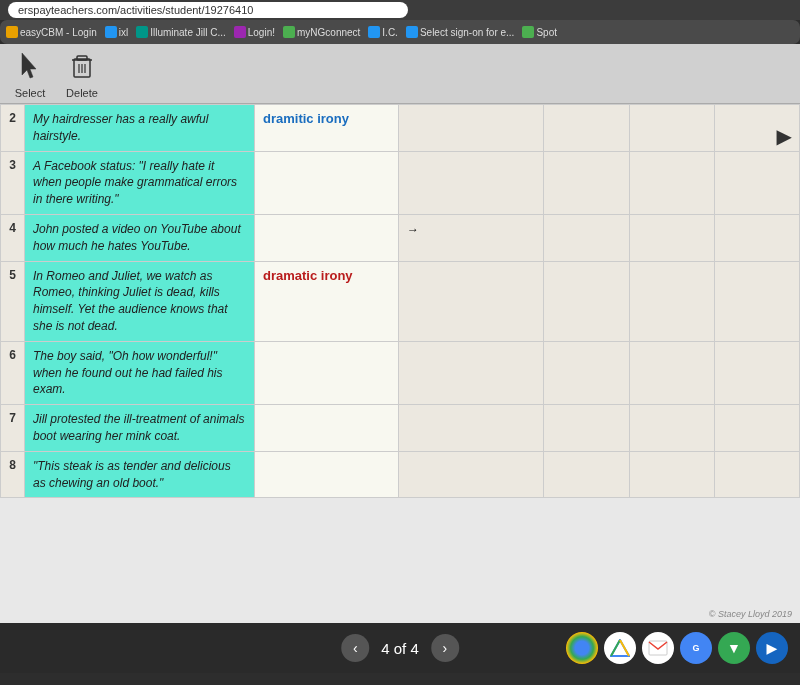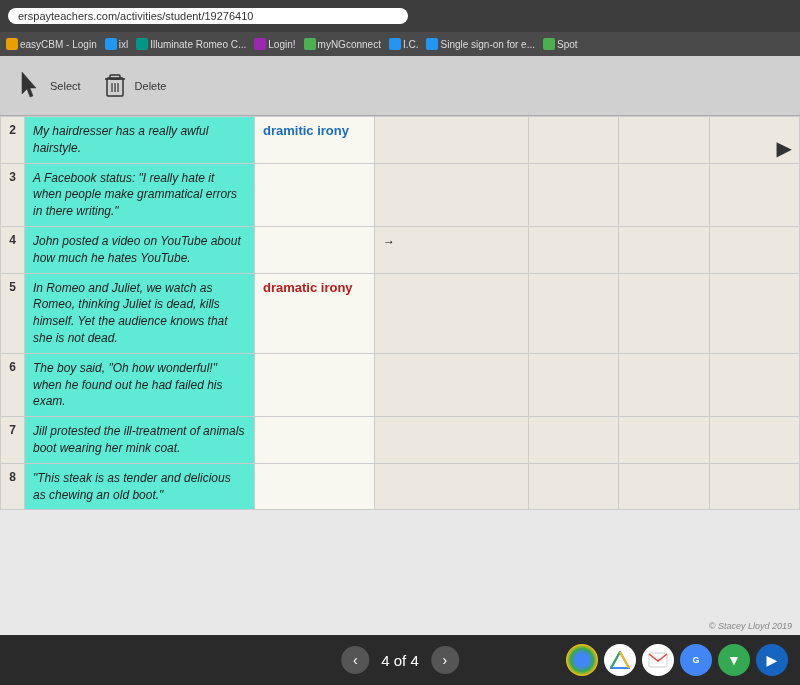--- a/index.html
+++ b/index.html
@@ -7,21 +7,21 @@
       width: 800px;
       height: 685px;
       overflow: hidden;
       background: #2d2d2d;
       font-family: Arial, sans-serif;
     }
 
     
     .browser-bar {
       background: #3c3c3c;
-      height: 32px;
+      height: 20px;
       display: flex;
       align-items: center;
       padding: 0 8px;
       gap: 6px;
     }
     .browser-url {
       background: #fff;
       border-radius: 12px;
       font-size: 11px;
       padding: 2px 10px;
@@ -36,20 +36,21 @@
     .bookmarks-bar {
       background: #4a4a4a;
       height: 24px;
       display: flex;
       align-items: center;
       padding: 0 6px;
       gap: 8px;
       font-size: 10px;
       color: #ddd;
       overflow: hidden;
+      border-radius: 7px;
     }
     .bookmark-item {
       white-space: nowrap;
       cursor: pointer;
       display: flex;
       align-items: center;
       gap: 2px;
     }
     .bookmark-icon {
       width: 12px;
@@ -68,21 +69,21 @@
       background: #d0d0d0;
       height: 60px;
       display: flex;
       align-items: center;
       padding: 4px 12px;
       gap: 16px;
       border-bottom: 1px solid #aaa;
     }
     .toolbar-btn {
       display: flex;
-      flex-direction: row;
+      flex-direction: column;
       align-items: center;
       cursor: pointer;
       gap: 2px;
     }
     .toolbar-btn-icon {
       width: 36px;
       height: 36px;
       display: flex;
       align-items: center;
       justify-content: center;
@@ -122,21 +123,21 @@
       vertical-align: middle;
     }
     .text-col {
       width: 230px;
       font-style: italic;
       color: #222;
       background: #5eead4;
       line-height: 1.4;
     }
     .answer-col {
-      width: 120px;
+      width: 144px;
       background: #f8f8f0;
       color: #1a6dbf;
       font-weight: bold;
       font-size: 13px;
     }
     .empty-col {
       background: #ece8e0;
     }
 
     
@@ -232,37 +233,37 @@
   <span class="bookmark-item">
     <span class="bookmark-icon bm-orange"></span>
     <span>easyCBM - Login</span>
   </span>
   <span class="bookmark-item">
     <span class="bookmark-icon bm-blue"></span>
     <span>ixl</span>
   </span>
   <span class="bookmark-item">
     <span class="bookmark-icon bm-teal"></span>
-    <span>Illuminate Romeo C...</span>
+    <span>Illuminate Jill C...</span>
   </span>
   <span class="bookmark-item">
     <span class="bookmark-icon bm-purple"></span>
     <span>Login!</span>
   </span>
   <span class="bookmark-item">
     <span class="bookmark-icon bm-green"></span>
     <span>myNGconnect</span>
   </span>
   <span class="bookmark-item">
     <span class="bookmark-icon bm-blue"></span>
     <span>I.C.</span>
   </span>
   <span class="bookmark-item">
     <span class="bookmark-icon bm-blue"></span>
-    <span>Single sign-on for e...</span>
+    <span>Select sign-on for e...</span>
   </span>
   <span class="bookmark-item">
     <span class="bookmark-icon bm-green"></span>
     <span>Spot</span>
   </span>
 </div>
 
 <div class="toolbar">
   <div class="toolbar-btn">
     <div class="toolbar-btn-icon">

